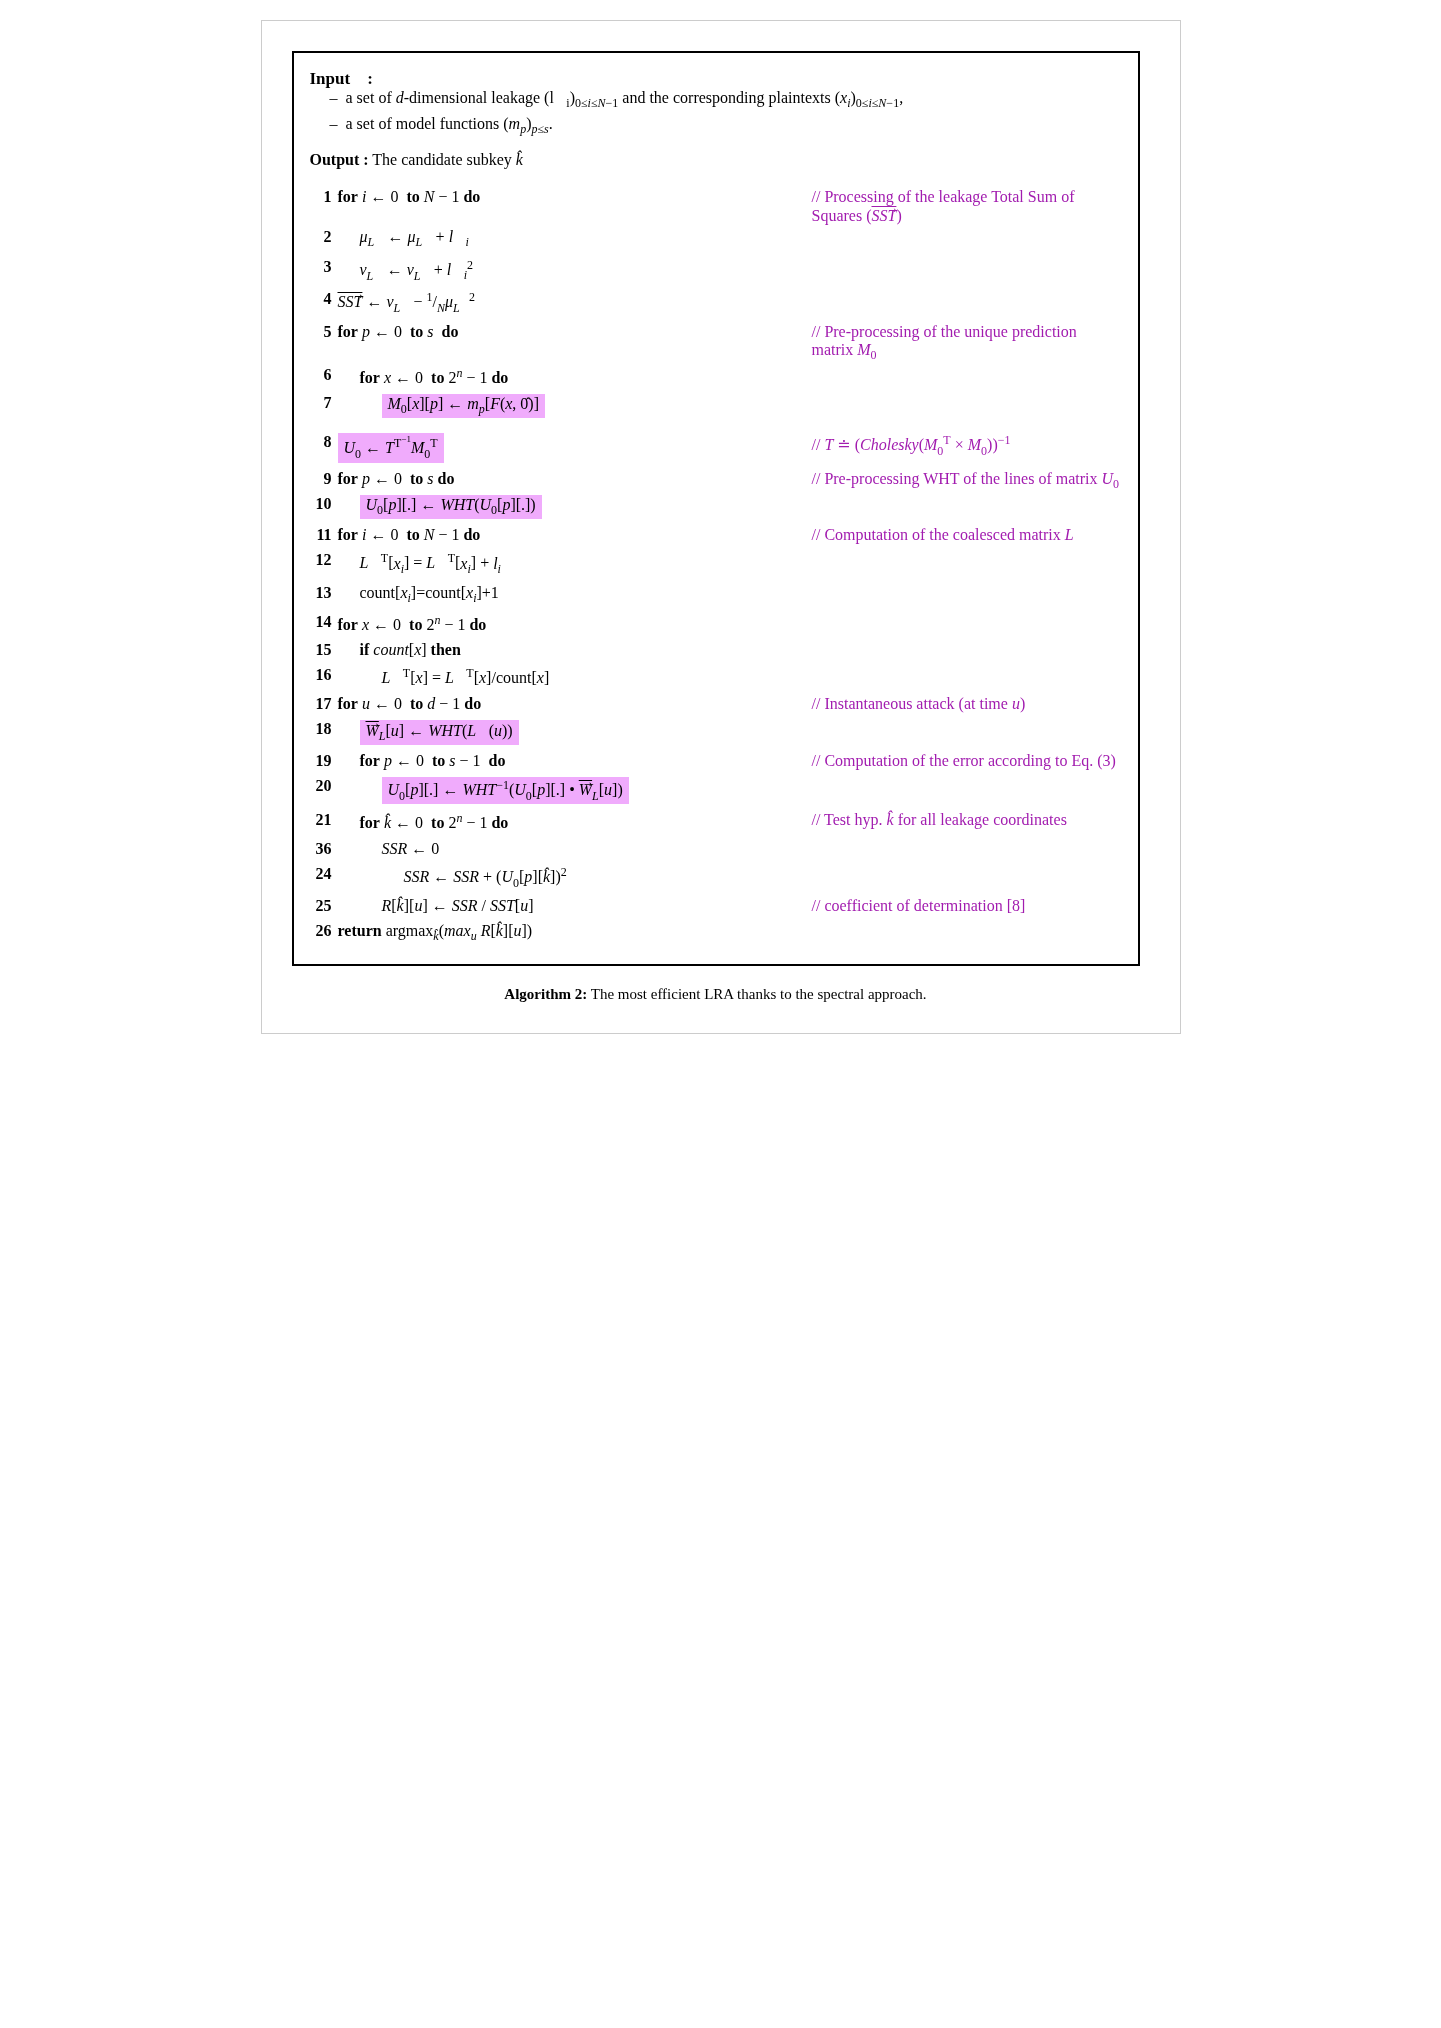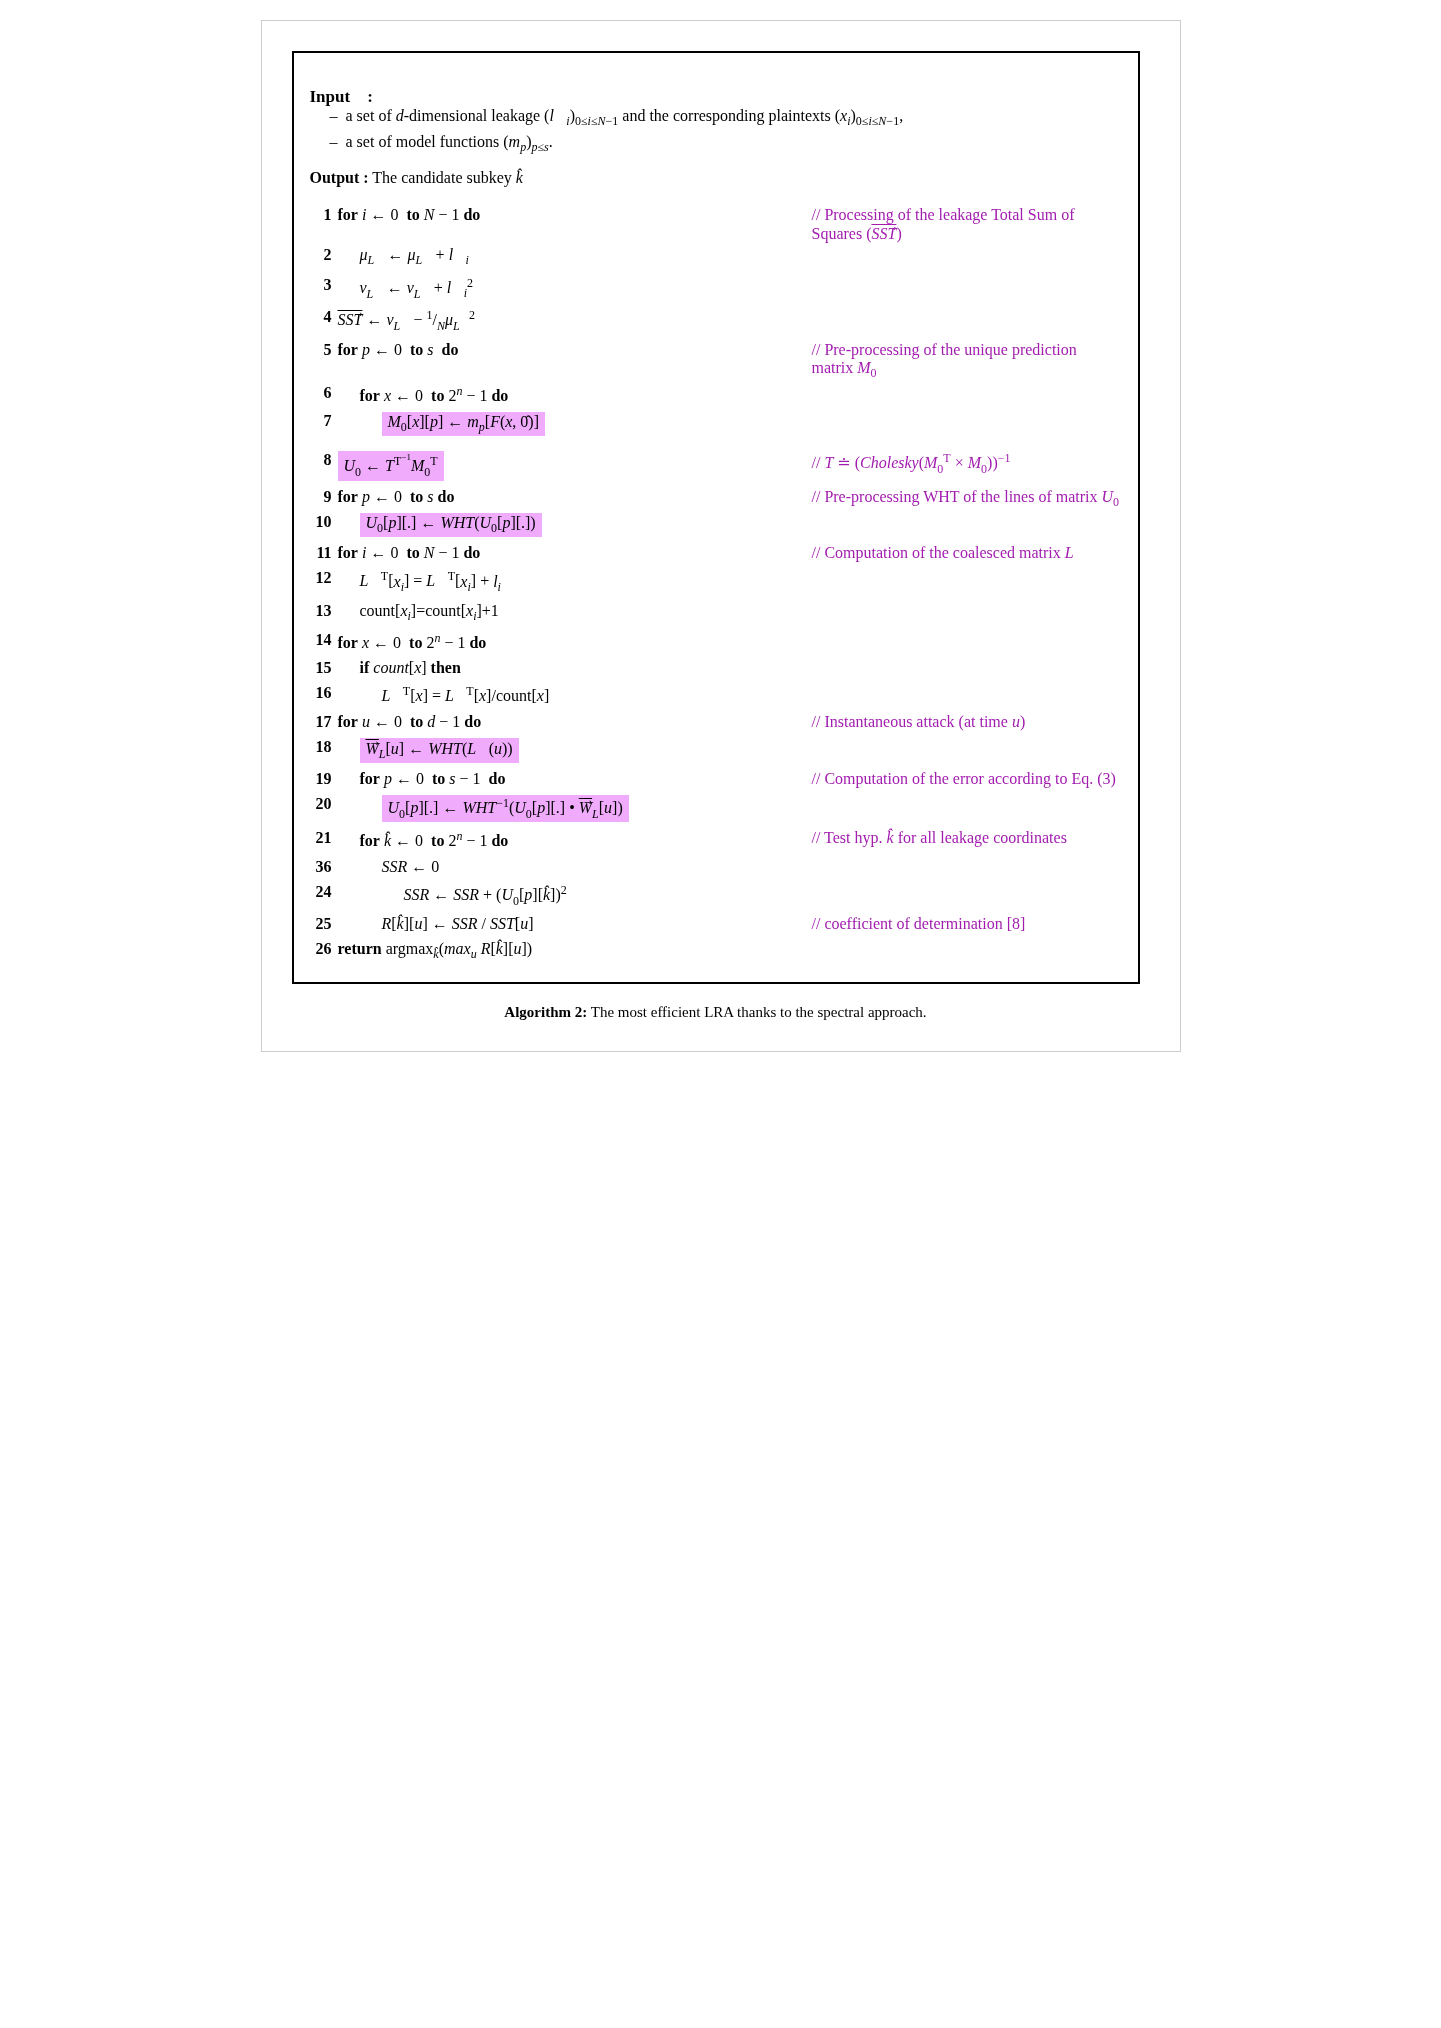--- a/index.html
+++ b/index.html
@@ -22,21 +22,20 @@
       padding: 16px 16px 16px 16px;
       margin-bottom: 20px;
     }
     .section-label {
       font-weight: bold;
       font-size: 17px;
       margin-bottom: 10px;
     }
     .input-section {
       margin-bottom: 14px;
-      margin-top: 18px;
     }
     .input-item {
       margin-left: 20px;
       margin-bottom: 4px;
       display: flex;
       align-items: flex-start;
     }
     .dash {
       margin-right: 8px;
       flex-shrink: 0;
@@ -102,21 +101,21 @@
 
 <div class="page">
   <div class="algorithm-box">
 
     <div class="input-section">
       <span class="section-label"><b>Input &nbsp;&nbsp; :</b></span>
       <div class="input-item">
         <span class="dash">–</span>
         <span>
           a set of <i>d</i>-dimensional leakage 
-          (<span style="font-style:italic;text-align:right;">l⃗<sub>i</sub></span>)<sub>0≤<i>i</i>≤<i>N</i>−1</sub>
+          (<span style="text-align:right;">l⃗<sub>i</sub></span>)<sub>0≤<i>i</i>≤<i>N</i>−1</sub>
           and the corresponding plaintexts
           (<i>x<sub>i</sub></i>)<sub>0≤<i>i</i>≤<i>N</i>−1</sub>,
         </span>
       </div>
       <div class="input-item">
         <span class="dash">–</span>
         <span>
           a set of model functions (<i>m<sub>p</sub></i>)<sub><i>p</i>≤<i>s</i></sub>.
         </span>
       </div>

